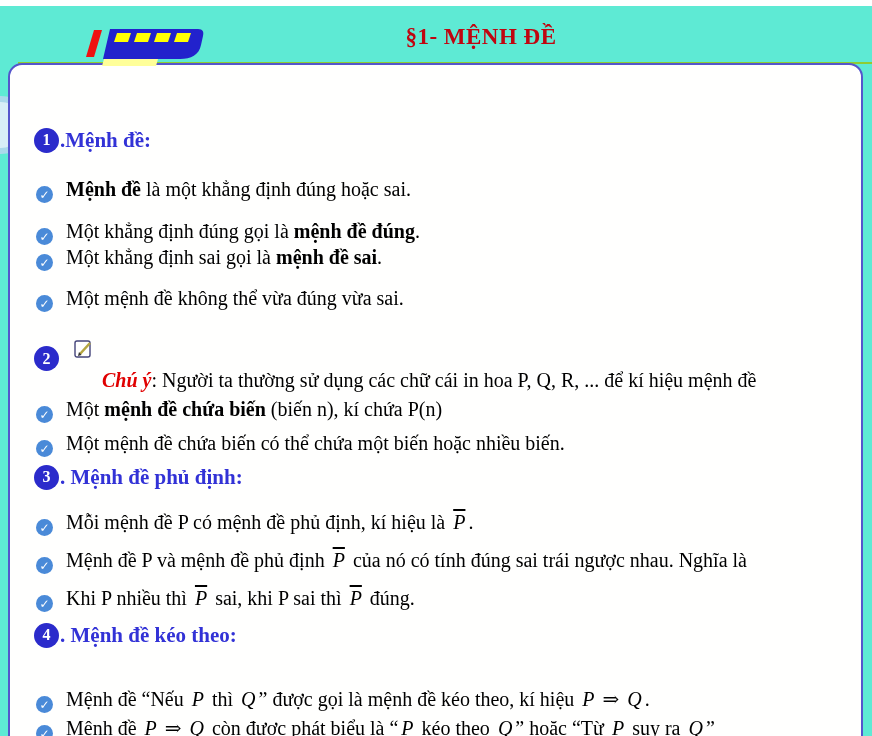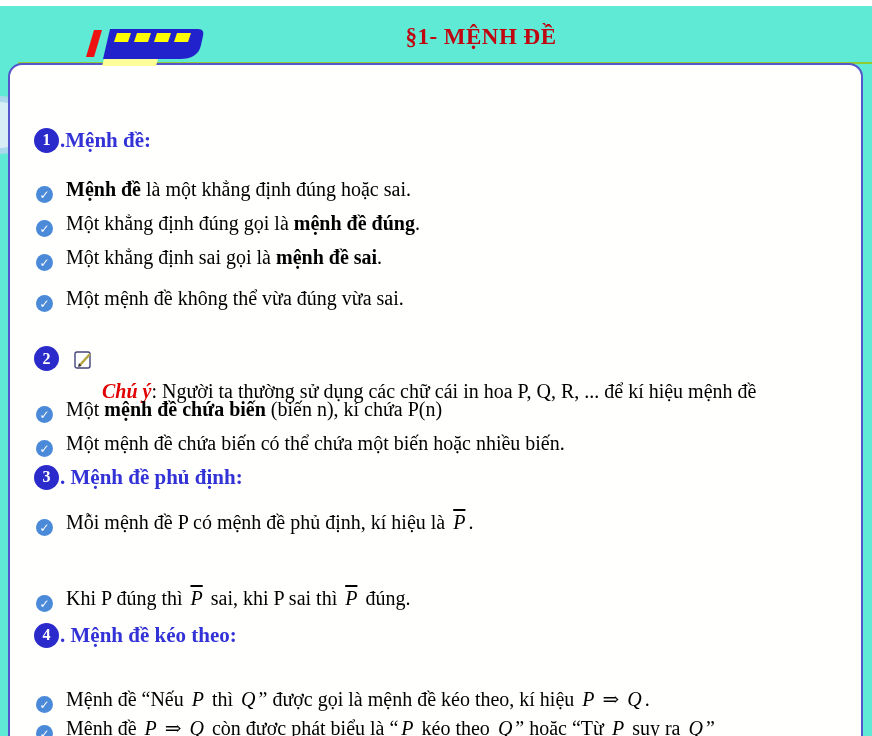--- a/index.html
+++ b/index.html
@@ -100,34 +100,34 @@
 
     <div class="row heading" style="top:61px">
       <span class="num-circle">1</span>
       <span>.Mệnh đề:</span>
     </div>
 
     <div class="row bullet" style="top:110px">
       <span class="check"></span>
       <span><span class="seg-b">Mệnh đề</span><span> là một khẳng định đúng hoặc sai.</span></span>
     </div>
-    <div class="row bullet" style="top:144px">
+    <div class="row bullet" style="top:152px">
       <span class="check"></span>
       <span><span>Một khẳng định đúng gọi là </span><span class="seg-b">mệnh đề đúng</span><span>.</span></span>
     </div>
     <div class="row bullet" style="top:178px">
       <span class="check"></span>
       <span><span>Một khẳng định sai gọi là </span><span class="seg-b">mệnh đề sai</span><span>.</span></span>
     </div>
     <div class="row bullet" style="top:219px">
       <span class="check"></span>
       <span><span>Một mệnh đề không thể vừa đúng vừa sai.</span></span>
     </div>
 
-    <div class="row" style="top:252px">
+    <div class="row" style="top:241px">
       <span class="note-icon">
         <svg width="20" height="20" viewBox="0 0 20 20">
           <rect x="1" y="2" width="15" height="16" rx="2" fill="#ffffff" stroke="#44447a" stroke-width="1.4"></rect>
           <line x1="16" y1="4" x2="6" y2="15" stroke="#b5a642" stroke-width="2.6"></line>
           <polygon points="5,13 7.5,16 4,17" fill="#333333"></polygon>
         </svg>
       </span>
       <span><span class="seg-red">Chú ý</span><span>: Người ta thường sử dụng các chữ cái in hoa P, Q, R, ... để kí hiệu mệnh đề</span></span>
     </div>
 
@@ -146,23 +146,27 @@
 
     <div class="row heading" style="top:398px">
       <span class="num-circle">3</span>
       <span>. Mệnh đề phủ định:</span>
     </div>
 
     <div class="row bullet" style="top:443px">
       <span class="check"></span>
       <span><span>Mỗi mệnh đề P có mệnh đề phủ định, kí hiệu là </span><span class="seg-ov">P</span><span>.</span></span>
     </div>
+    <div class="row bullet" style="top:481px">
+      <span class="check"></span>
+      <span><span>Mệnh đề P và mệnh đề phủ định </span><span class="seg-ov">P</span><span> của nó có tính đúng sai trái ngược nhau. Nghĩa là</span></span>
+    </div>
     <div class="row bullet" style="top:519px">
       <span class="check"></span>
-      <span><span>Khi P đúng thì </span><span class="seg-ov">P</span><span> sai, khi P sai thì </span><span class="seg-ov">P</span><span> đúng.</span></span>
+      <span><span>Khi P nhiều thì </span><span class="seg-ov">P</span><span> sai, khi P sai thì </span><span class="seg-ov">P</span><span> đúng.</span></span>
     </div>
 
     <div class="row heading" style="top:556px">
       <span class="num-circle">4</span>
       <span>. Mệnh đề kéo theo:</span>
     </div>
 
     <div class="row bullet" style="top:620px">
       <span class="check"></span>
       <span><span>Mệnh đề “Nếu </span><span class="seg-i">P</span><span> thì </span><span class="seg-i">Q</span><span>” được gọi là mệnh đề kéo theo, kí hiệu </span><span class="seg-i">P</span><span> ⇒ </span><span class="seg-i">Q</span><span>.</span></span>

